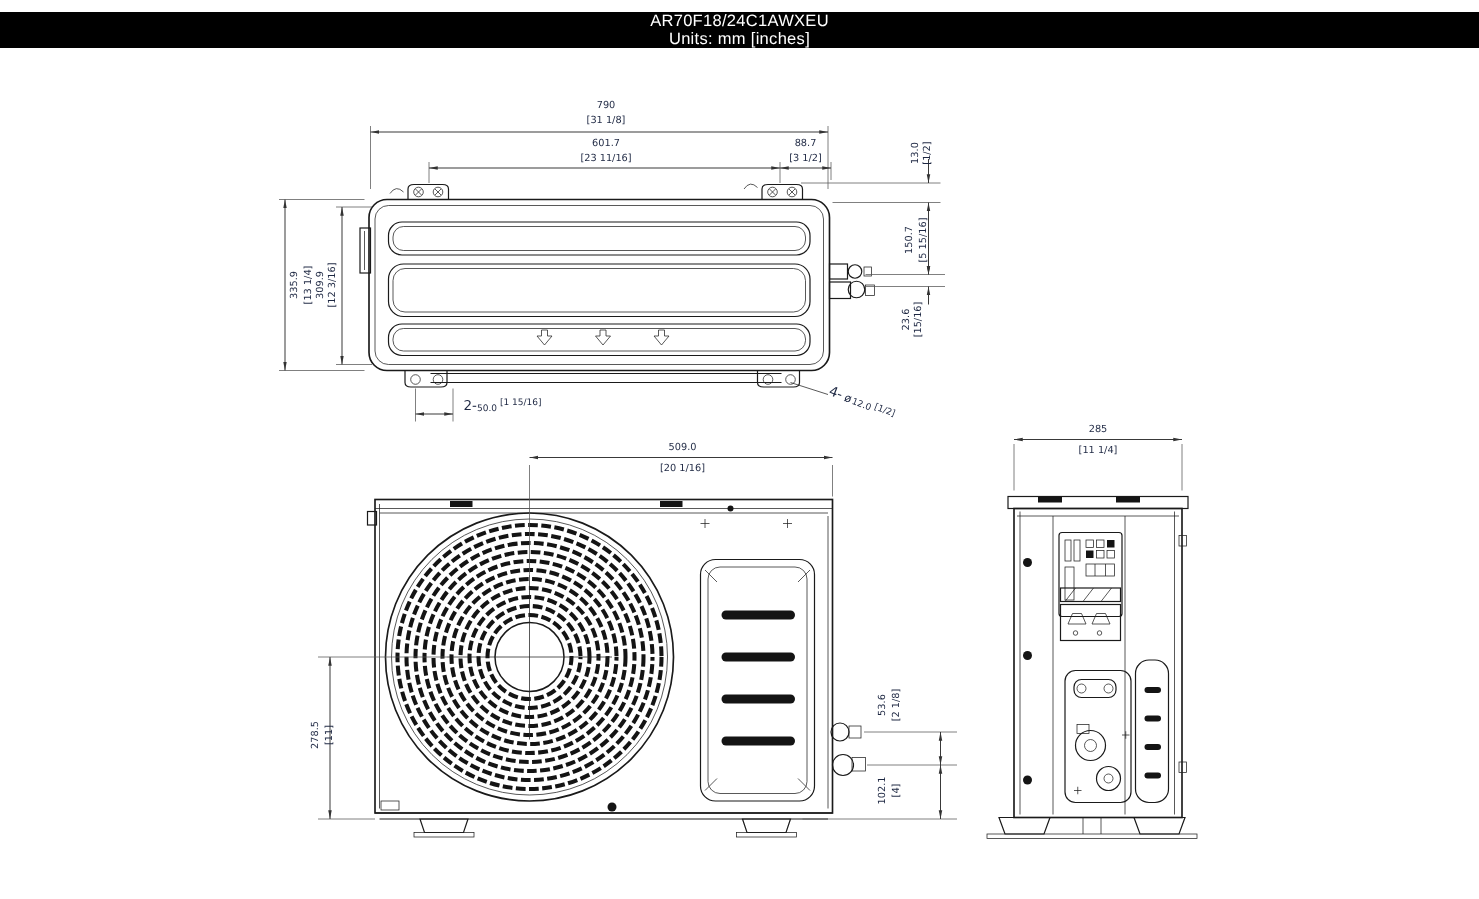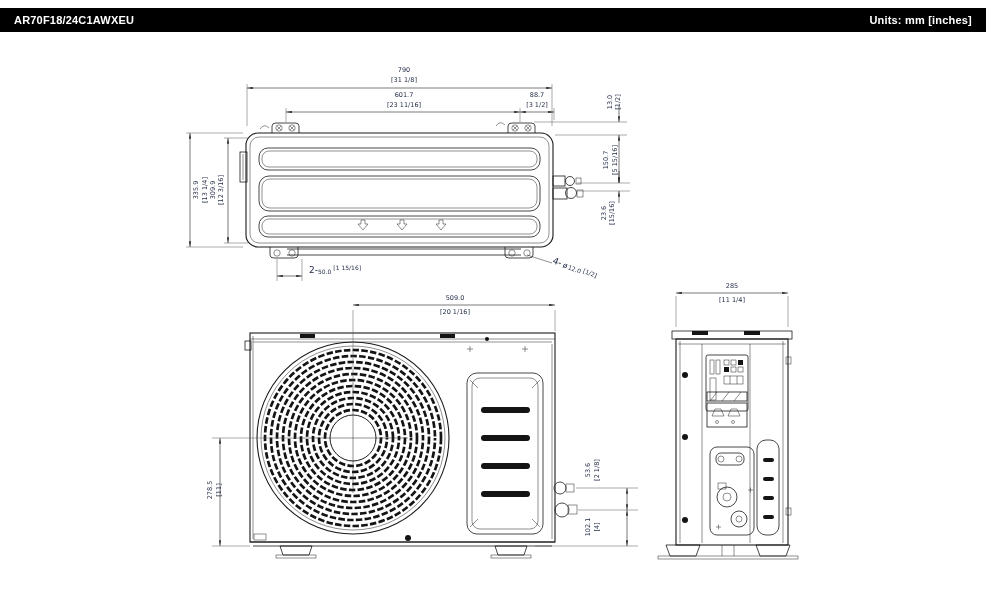--- a/index.html
+++ b/index.html
@@ -1,20 +1,20 @@
 <!DOCTYPE html>
 <html><head>
 <meta charset="utf-8">
 <style>
   html,body{margin:0;padding:0;background:#fff;width:986px;height:599px;overflow:hidden;
     font-family:"Liberation Sans","DejaVu Sans",sans-serif;}
   .page{position:relative;width:986px;height:599px;background:#fff;}
   .titlebar{position:absolute;top:8px;left:0;width:986px;height:24px;background:#000;color:#fff;
     display:flex;justify-content:space-between;align-items:center;box-sizing:border-box;
-    padding:0 14px;font-size:11px;font-weight:bold;letter-spacing:.2px;}
+    padding:0 14px;font-size:11px;font-weight:normal;letter-spacing:.2px;flex-direction:column;}
   svg{position:absolute;top:0;left:0;}
   .ln{fill:none;stroke:#1a1a1a;stroke-width:1.1;}
   .lm{fill:none;stroke:#1a1a1a;stroke-width:0.8;}
   .lt{fill:none;stroke:#222;stroke-width:0.5;}
   .lf{fill:#141414;stroke:none;}
   .wf{fill:#fff;stroke:#1a1a1a;stroke-width:1;}
   .ext{fill:none;stroke:#555;stroke-width:0.5;}
   .dim{fill:none;stroke:#333;stroke-width:0.65;marker-start:url(#arw);marker-end:url(#arw);}
   .dime{fill:none;stroke:#333;stroke-width:0.65;marker-end:url(#arw);}
   .ring{fill:none;stroke:#141414;stroke-width:2.7;stroke-dasharray:6.5 2.3;}

